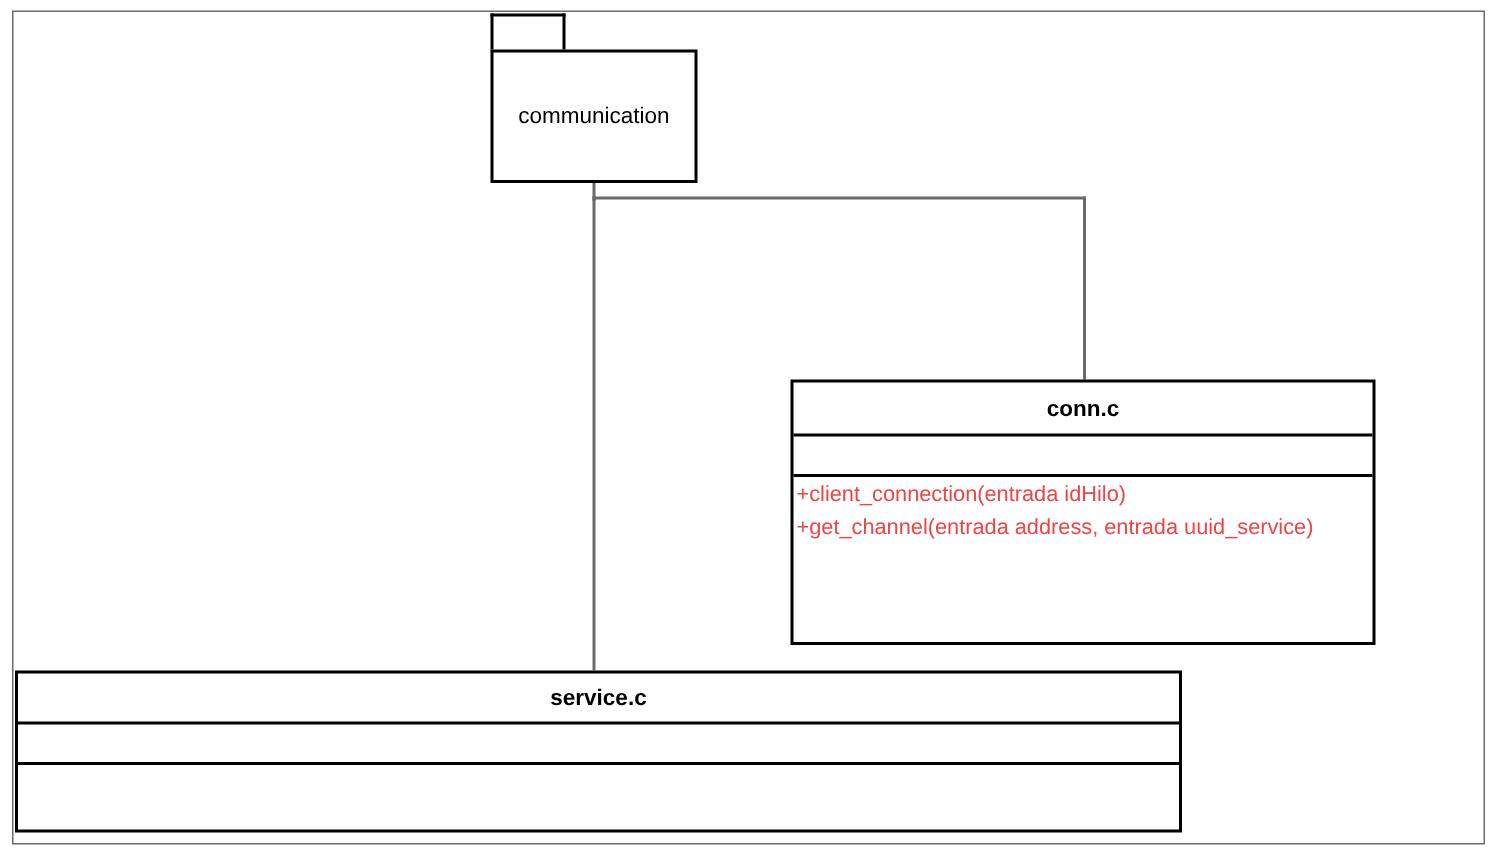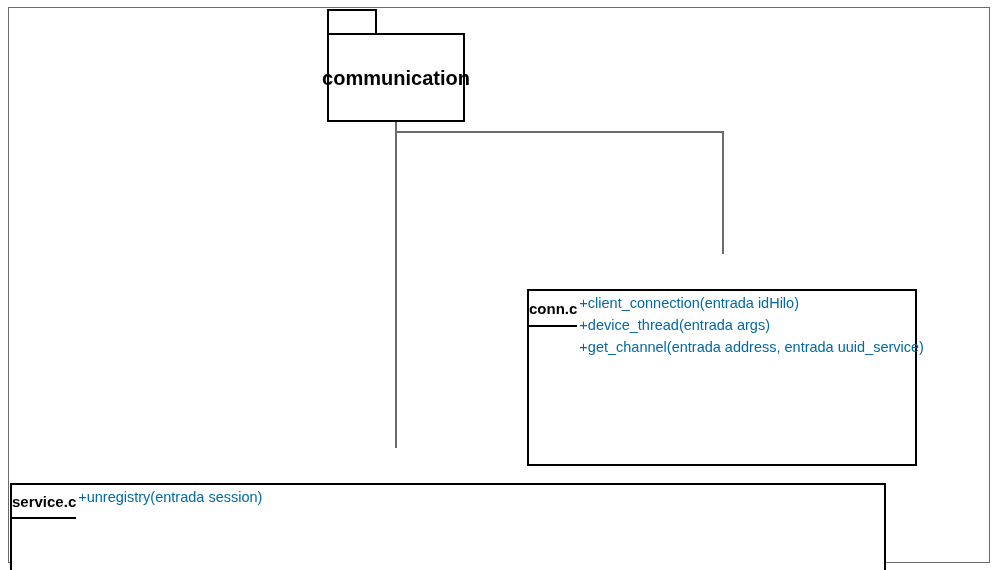--- a/index.html
+++ b/index.html
@@ -55,36 +55,35 @@
     width: 138px;
     height: 89px;
     border: 2.5px solid #000000;
     background: #ffffff;
     box-sizing: border-box;
     display: flex;
     align-items: center;
     justify-content: center;
   }
   .pkg-name {
-    font-size: 20px;
-    font-weight: bold;
+    font-size: 15px;
+    font-weight: normal;
     color: #000000;
     text-align: center;
     line-height: 1.2;
   }
 
   
   .uml {
     position: absolute;
     border: 2.5px solid #000000;
     background: #ffffff;
     box-sizing: border-box;
     display: flex;
-    flex-direction: row;
-    margin-top: 36px;
+    flex-direction: column;
   }
   .uml-title {
     border-bottom: 2.5px solid #000000;
     font-size: 15px;
     font-weight: bold;
     color: #000000;
     text-align: center;
     display: flex;
     align-items: center;
     justify-content: center;
@@ -93,31 +92,31 @@
   .uml-attrs {
     border-bottom: 2.5px solid #000000;
     box-sizing: border-box;
   }
   .uml-ops {
     box-sizing: border-box;
     padding: 1px 0 1px 2px;
   }
   .op-line {
     font-size: 14.5px;
-    color: #0369a1;
+    color: #ef4444;
     line-height: 22px;
     white-space: nowrap;
   }
 
   
   #pkg-communication { left: 327px; top: 9px; width: 138px; height: 113px; }
   #class-conn       { left: 527px; top: 253px; width: 390px; height: 177px; }
   #class-conn .uml-title { height: 36px; }
   #class-conn .uml-attrs { height: 27px; }
-  #class-service    { left: 10px;  top: 447px; width: 876px; height: 108px; }
+  #class-service    { left: 10px;  top: 447px; width: 778px; height: 108px; }
   #class-service .uml-title { height: 34px; }
   #class-service .uml-attrs { height: 27px; }
 </style>
 </head>
 <body>
 
 <div id="canvas">
 
   <div class="frame"></div>
 
@@ -134,26 +133,24 @@
     <div class="pkg-body">
       <span class="pkg-name">communication</span>
     </div>
   </div>
 
   <div class="uml" id="class-conn">
     <div class="uml-title">conn.c</div>
     <div class="uml-attrs"></div>
     <div class="uml-ops">
       <div class="op-line">+client_connection(entrada idHilo)</div>
-      <div class="op-line">+device_thread(entrada args)</div>
       <div class="op-line">+get_channel(entrada address, entrada uuid_service)</div>
     </div>
   </div>
 
   <div class="uml" id="class-service">
     <div class="uml-title">service.c</div>
     <div class="uml-attrs"></div>
     <div class="uml-ops">
-      <div class="op-line">+unregistry(entrada session)</div>
     </div>
   </div>
 
 </div>
 
 </body></html>

